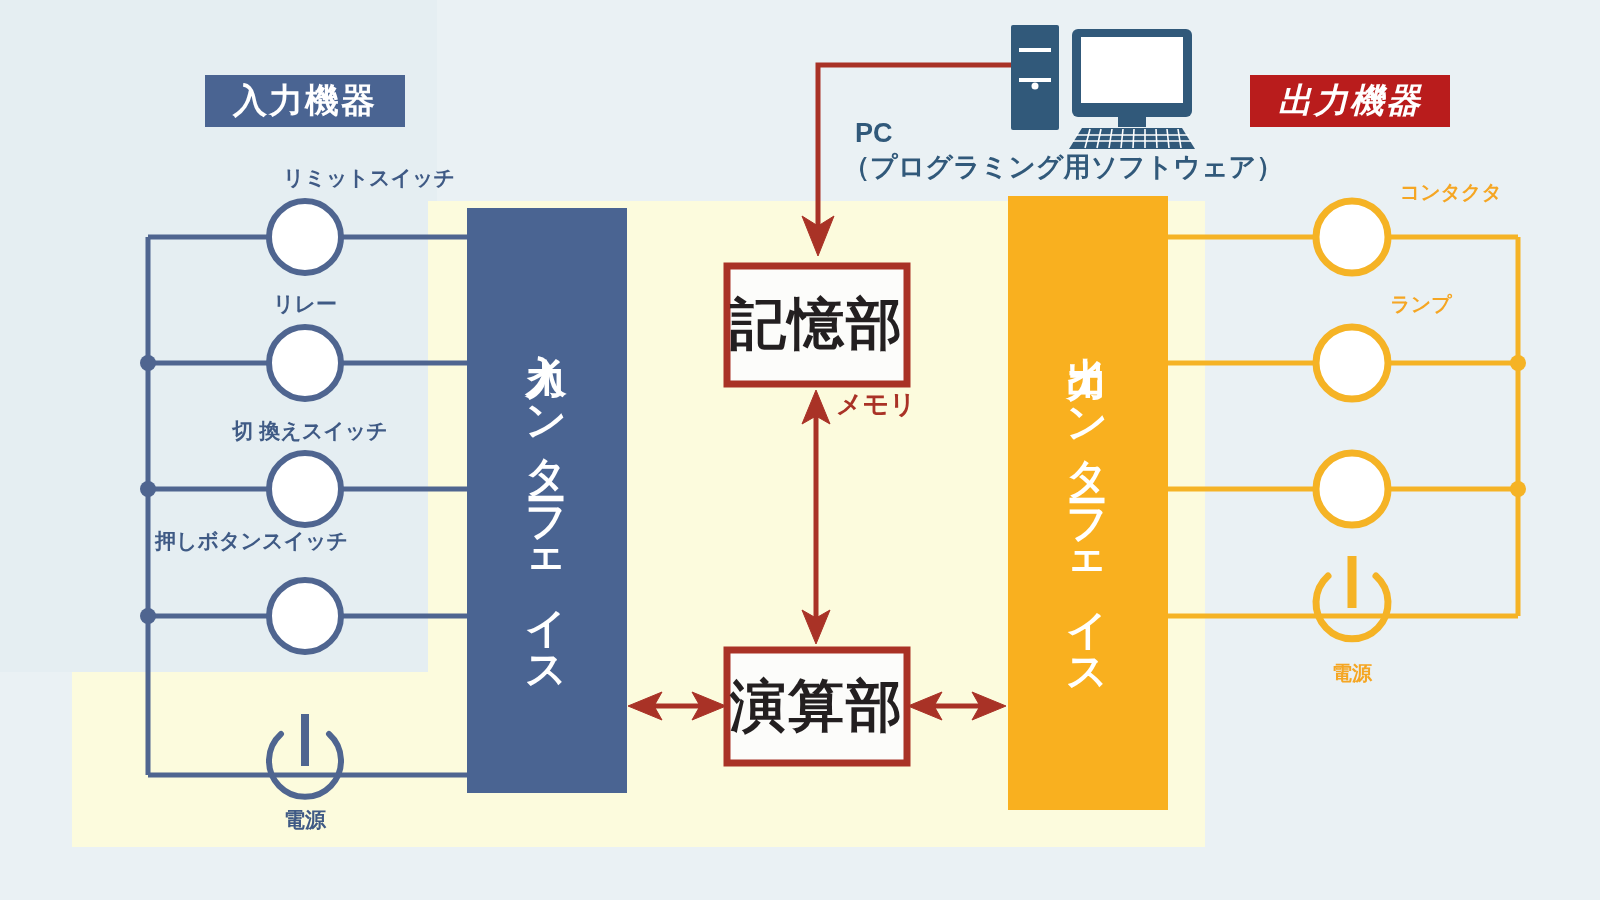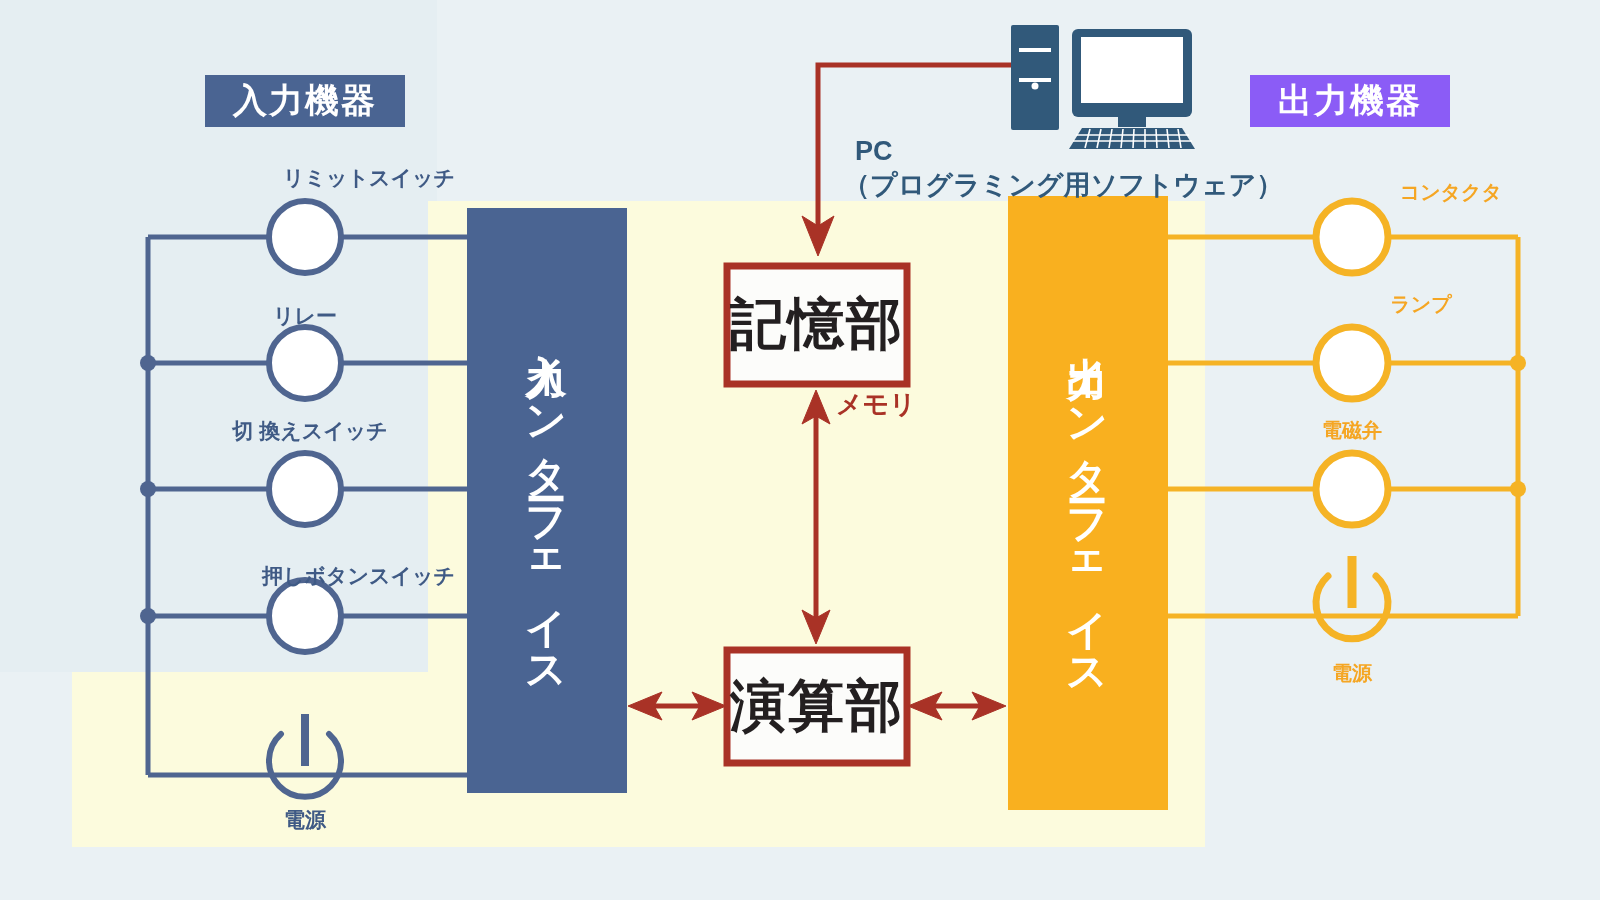--- a/index.html
+++ b/index.html
@@ -37,21 +37,21 @@
     position: absolute;
     color: #ffffff;
     font-weight: bold;
     font-size: 34px;
     letter-spacing: 2px;
     display: flex;
     align-items: center;
     justify-content: center;
   }
   .badge-in { background: #4a6492; }
-  .badge-out { background: #8b5cf6; }
+  .badge-out { background: #b91c1c; font-style: italic; }
   .vtext {
     position: absolute;
     color: #ffffff;
     font-weight: bold;
     font-size: 41px;
     letter-spacing: 3px;
     writing-mode: vertical-rl;
     text-orientation: upright;
     display: flex;
     align-items: center;
@@ -64,21 +64,21 @@
     font-weight: bold;
     font-size: 56px;
     letter-spacing: 2px;
     display: flex;
     align-items: center;
     justify-content: center;
   }
   .navy-label { color: #3f5a85; font-size: 21px; }
   .orange-label { color: #f5a623; font-size: 20px; }
   .red-label { color: #a93226; font-size: 26px; }
-  .pc-label { color: #31597a; font-size: 27px; margin-top: 18px; }
+  .pc-label { color: #31597a; font-size: 27px; }
 </style>
 </head>
 <body>
 
 <div id="stage">
 
   <svg class="layer" viewBox="0 0 1600 900">
 
     <rect x="0" y="0" width="437" height="672" fill="#e5eef2"></rect>
 
@@ -182,28 +182,27 @@
         <line x1="1167" y1="129" x2="1169" y2="148"></line>
         <line x1="1178" y1="129" x2="1181" y2="148"></line>
       </g>
     </g>
   </svg>
 
   <div class="badge badge-in" style="left:205px; top:75px; width:200px; height:52px;">入力機器</div>
   <div class="badge badge-out" style="left:1250px; top:75px; width:200px; height:52px;">出力機器</div>
 
   <div class="lbl navy-label" style="left:155px; top:166px; width:300px; text-align:right;">リミットスイッチ</div>
-  <div class="lbl navy-label" style="left:155px; top:292px; width:300px; text-align:center;margin-top:12px;">リレー</div>
+  <div class="lbl navy-label" style="left:155px; top:292px; width:300px; text-align:center;">リレー</div>
   <div class="lbl navy-label" style="left:160px; top:419px; width:300px; text-align:center;">切 換えスイッチ</div>
-  <div class="lbl navy-label" style="left:155px; top:564px; width:300px; text-align:right;">押しボタンスイッチ</div>
+  <div class="lbl navy-label" style="left:155px; top:529px; width:300px; text-align:left;">押しボタンスイッチ</div>
   <div class="lbl navy-label" style="left:155px; top:808px; width:300px; text-align:center;">電源</div>
 
   <div class="lbl orange-label" style="left:1202px; top:166px; width:300px; text-align:right;margin-top:15px;">コンタクタ</div>
   <div class="lbl orange-label" style="left:1271px; top:293px; width:300px; text-align:center;">ランプ</div>
-  <div class="lbl orange-label" style="left:1202px; top:419px; width:300px; text-align:center;">電磁弁</div>
   <div class="lbl orange-label" style="left:1202px; top:662px; width:300px; text-align:center;">電源</div>
 
   <div class="vtext" style="left:467px; top:208px; width:160px; height:585px;">入力インターフェイス</div>
   <div class="vtext" style="left:1008px; top:196px; width:160px; height:614px;">出力インターフェイス</div>
 
   <div class="boxtext" style="left:727px; top:266px; width:180px; height:118px;">記憶部</div>
   <div class="boxtext" style="left:727px; top:650px; width:180px; height:113px;">演算部</div>
   <div class="lbl red-label" style="left:836px; top:390px;">メモリ</div>
 
   <div class="lbl pc-label" style="left:855px; top:118px;">PC</div>

